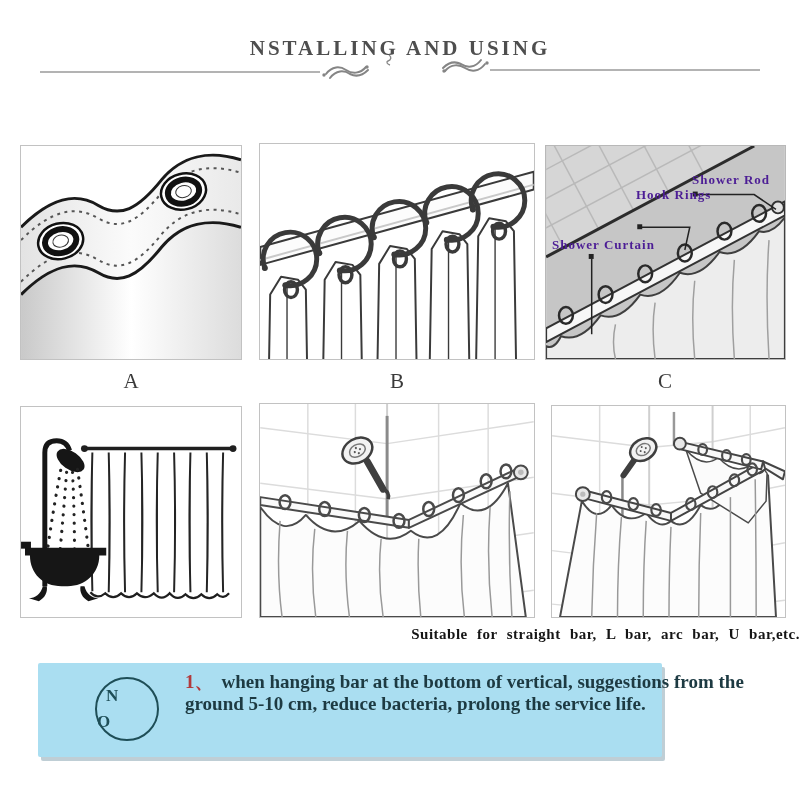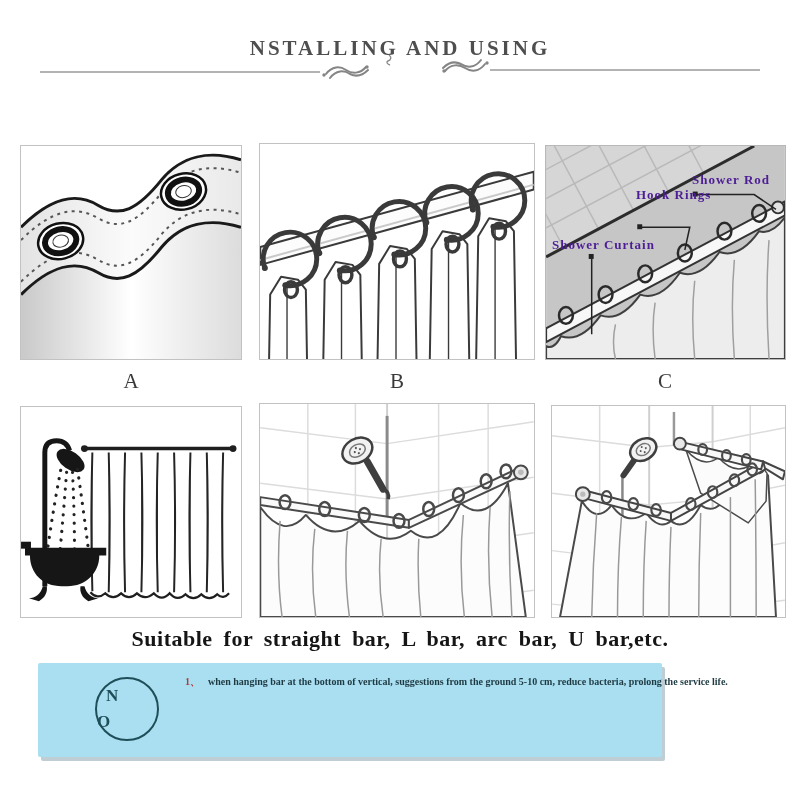--- a/index.html
+++ b/index.html
@@ -22,30 +22,30 @@
   .plabel{position:absolute;top:369px;width:40px;text-align:center;
           font-size:21px;color:#3a3a3a;font-family:"Liberation Serif",serif}
   .plabel.a{left:111px}.plabel.b{left:377px}.plabel.c{left:645px}
 
   .anno{position:absolute;font-size:13px;font-weight:700;color:#4c1d95;
         letter-spacing:1px;white-space:nowrap;font-family:"Liberation Serif",serif}
   .anno.rod{left:146px;top:26px}
   .anno.rings{left:90px;top:41px}
   .anno.curtain{left:6px;top:91px}
 
-  .caption{position:absolute;top:626px;left:0;width:100%;text-align:center;
-           font-size:22px;font-weight:700;color:#151515;letter-spacing:.5px;word-spacing:5px}
+  .caption{position:absolute;top:626px;left:0;width:100%;text-align:right;
+           font-size:15px;font-weight:700;color:#151515;letter-spacing:.5px;word-spacing:5px}
 
   .note{position:absolute;left:38px;top:663px;width:624px;height:94px;background:#aadef1;
         border-radius:2px;box-shadow:3px 4px 0 rgba(128,158,172,.5)}
   .note-badge{position:absolute;left:57px;top:14px;width:64px;height:64px;border:2px solid #1e4e57;
               border-radius:50%;box-sizing:border-box;color:#1e4e57;display:flex;flex-direction:column;
               align-items:center;justify-content:center;font-weight:700;font-size:17px;line-height:26px}
   .note-badge span{letter-spacing:9px;text-indent:9px}
-  .note-text{position:absolute;left:147px;top:8px;width:566px;font-size:10px;font-weight:700;
+  .note-text{position:absolute;left:147px;top:8px;width:566px;font-size:19px;font-weight:700;
              color:#1d3a42;line-height:21.5px}
   .note-item .num{margin-right:8px}
 </style>
 </head>
 <body>
 
 <div class="stage">
 
   <div class="title">NSTALLING AND USING</div>
 

